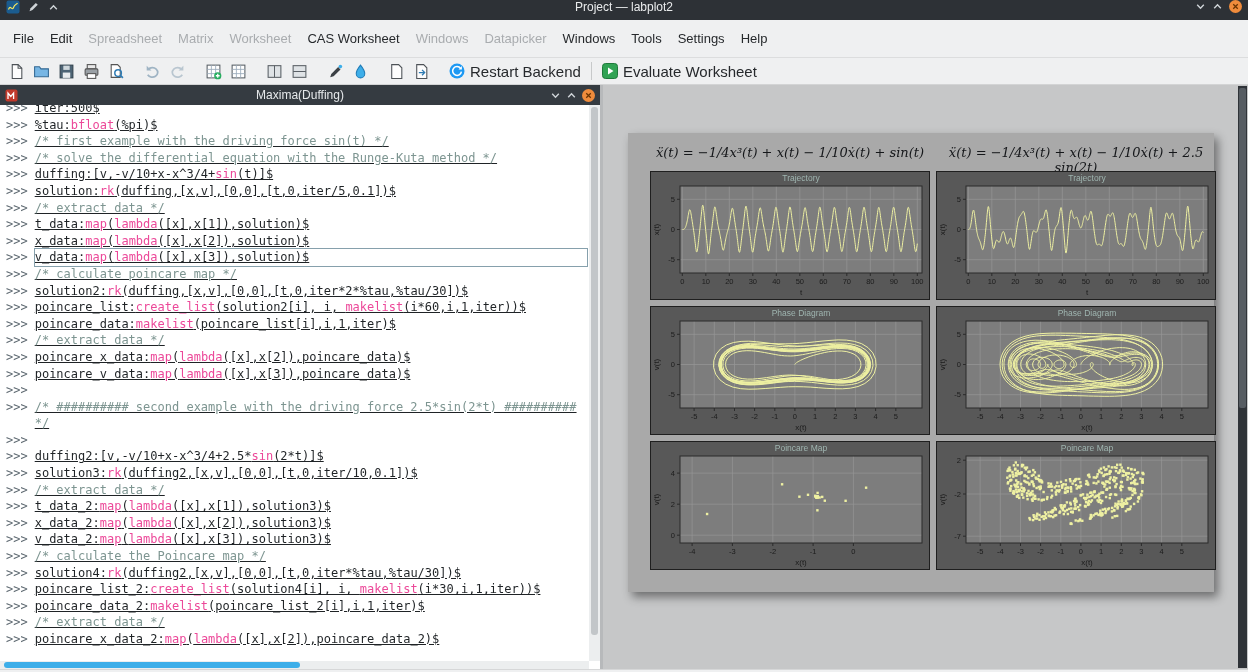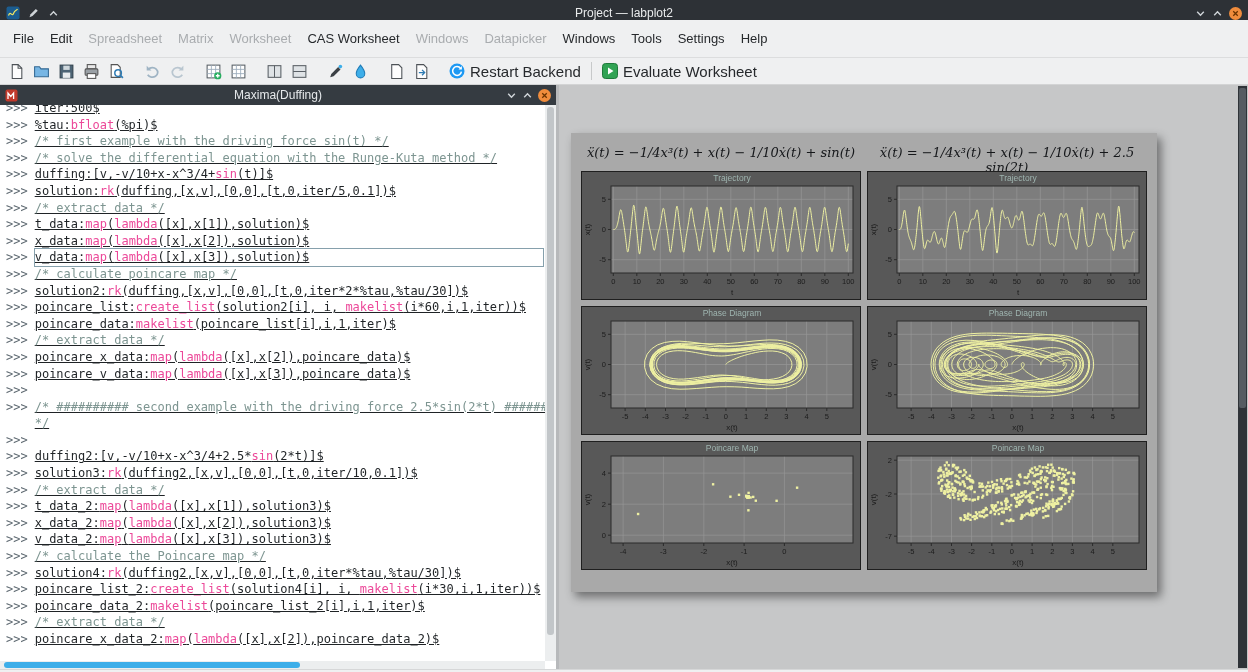--- a/index.html
+++ b/index.html
@@ -1,40 +1,40 @@
 <!DOCTYPE html>
 <html><head>
 <meta charset="utf-8">
 <style>
 *{margin:0;padding:0;box-sizing:border-box;}
 html,body{width:1248px;height:672px;overflow:hidden;background:#eff0f1;font-family:"Liberation Sans",sans-serif;}
 .app{width:1248px;height:672px;display:flex;flex-direction:column;}
 
 
-.titlebar{height:20px;background:#2d3136;display:flex;align-items:flex-end;padding:0 6px;position:relative;flex:0 0 auto;}
+.titlebar{height:20px;background:#2d3136;display:flex;align-items:flex-start;padding:0 6px;position:relative;flex:0 0 auto;}
 .tb-icons{display:flex;gap:8px;align-items:center;z-index:1;}
 .tb-title{position:absolute;left:0;right:0;text-align:center;color:#e9ebec;font-size:12px;pointer-events:none;}
 .tb-controls{margin-left:auto;display:flex;gap:6px;align-items:center;z-index:1;}
 .close-btn{width:13px;height:13px;border-radius:50%;background:#f08c3c;display:flex;align-items:center;justify-content:center;}
 
 
 .menubar{height:38px;background:#eff0f1;border-bottom:1px solid #dcddde;display:flex;align-items:center;padding:0 5px;font-size:13px;color:#26292c;flex:0 0 auto;}
 .menu-item{padding:3px 8px;border-radius:2px;cursor:default;}
 .menu-item.disabled{color:#a9acaf;}
 
 
 .toolbar{height:27px;background:#eff0f1;border-bottom:1px solid #d3d4d5;display:flex;align-items:center;padding:0 5px;gap:2px;flex:0 0 auto;}
 .tb-btn{display:flex;align-items:center;gap:5px;background:transparent;border:none;padding:2px 3px;font-size:15px;color:#26292c;font-family:inherit;}
 .gap{width:9px;flex:0 0 auto;}
 .sep{width:1px;height:18px;background:#c7c9ca;margin:0 5px;flex:0 0 auto;}
 
 
 .main{height:584px;display:flex;background:#b7b9bb;gap:3px;flex:0 0 auto;}
 .subwin{display:flex;flex-direction:column;min-width:0;}
-.subwin.left{width:556px;flex:0 0 auto;}
+.subwin.left{width:600px;flex:0 0 auto;}
 .subwin.right{flex:1;}
 .win-titlebar{height:20px;background:#353b41;position:relative;display:flex;align-items:center;padding:0 5px;flex:0 0 auto;}
 .win-title{position:absolute;left:0;right:0;text-align:center;font-size:12px;color:#e6e9eb;pointer-events:none;}
 .subwin.right .win-title{color:#989fa5;}
 .win-controls{margin-left:auto;display:flex;gap:5px;align-items:center;z-index:1;}
 
 
 .console{flex:1;background:#ffffff;position:relative;overflow:hidden;font-family:"DejaVu Sans Mono",monospace;font-size:12px;color:#1f2326;}
 .lines{position:absolute;left:6px;top:-5px;right:13px;}
 .cline{display:flex;line-height:16.6px;white-space:pre;}
@@ -43,21 +43,21 @@
 .code .fn{color:#ec4899;}
 .code .cm{color:#7d9591;}
 .cline.focus .code{outline:1px solid #86a0ac;}
 .vscroll{position:absolute;right:0;top:0;bottom:8px;width:11px;background:#eceeef;}
 .vscroll .handle{position:absolute;left:2px;right:2px;top:2px;height:95%;background:#c2c6c9;border-radius:3px;}
 .hscroll{position:absolute;left:0;right:11px;bottom:0;height:8px;background:#eceeef;}
 .hscroll .handle{position:absolute;top:1px;bottom:1px;left:4px;width:296px;background:#3daee9;border-radius:3px;}
 
 
 .ws-area{flex:1;background:#c6c7c8;position:relative;overflow:hidden;}
-.page{position:absolute;left:12px;top:48px;width:586px;height:459px;background:#a9a9a9;box-shadow:4px 5px 9px rgba(0,0,0,0.45);padding:12px 10px 0;}
+.page{position:absolute;left:25px;top:48px;width:586px;height:459px;background:#a9a9a9;box-shadow:4px 5px 9px rgba(0,0,0,0.45);padding:12px 22px 0;}
 .formulas{display:grid;grid-template-columns:280px 280px;column-gap:6px;height:24px;}
 .formula{font-family:"DejaVu Serif",serif;font-style:italic;font-size:13px;color:#15171a;text-align:center;}
 .plots{display:grid;grid-template-columns:280px 280px;gap:6px;margin-top:2px;}
 .plot{width:280px;height:129px;}
 .ws-scroll{position:absolute;right:1px;top:1px;bottom:1px;width:9px;background:#2f3338;}
 .ws-scroll .handle{position:absolute;left:1px;right:1px;top:2px;height:55%;background:#565c62;border-radius:2px;}
 
 
 .statusbar{height:15px;background:#eff0f1;border-top:1px solid #d6d7d8;flex:0 0 auto;}
 svg{display:block;}

